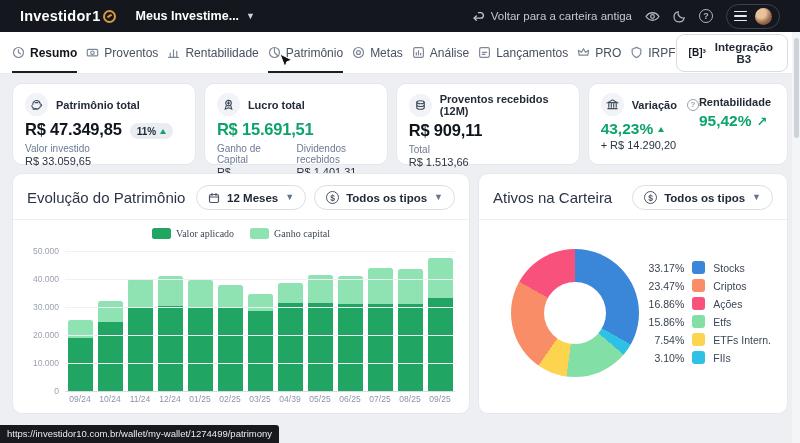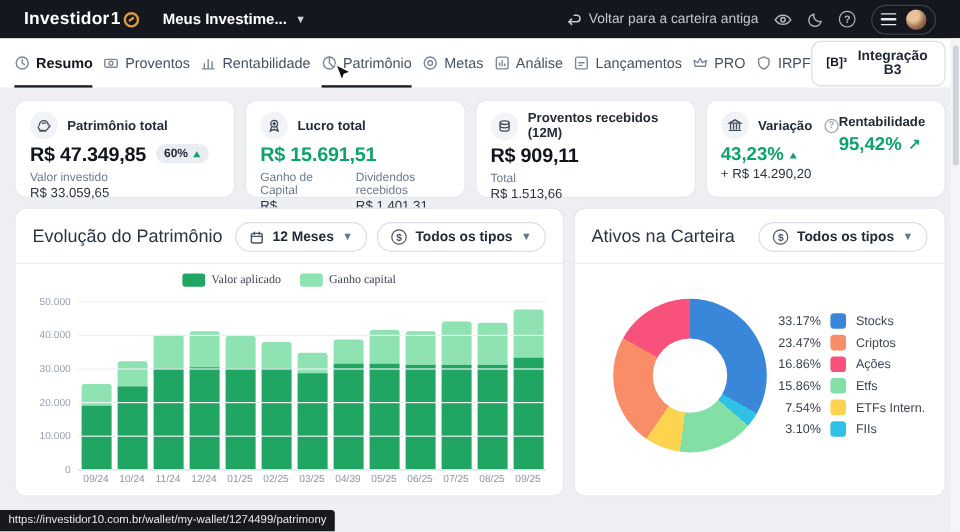--- a/index.html
+++ b/index.html
@@ -30,21 +30,21 @@
   .tab.hover { border-color:#1a1f26; }
   .subnav-right { margin-left:auto; display:flex; gap:8px; align-items:center; }
   .btn-outline { display:flex; align-items:center; gap:7px; border:1px solid #d8dde4; border-radius:8px; background:#fff; padding:6px 12px; font-size:11.5px; color:#1f2733; font-weight:bold; cursor:pointer; }
   .b3-glyph { font-size:10px; font-weight:bold; color:#12161c; }
 
   
   .cards-row { display:flex; gap:8px; margin:9px 12px 8px; height:82px; }
   .card { flex:1; background:#fff; border:1px solid #e5e8ee; border-radius:10px; padding:9px 12px; }
   .card-head { display:flex; align-items:center; gap:8px; font-size:11px; font-weight:bold; color:#232b38; }
   .icon-circle { width:23px; height:23px; border-radius:50%; background:#f1f3f7; display:flex; align-items:center; justify-content:center; flex:none; }
-  .big-row { display:flex; align-items:flex-start; gap:8px; margin-top:4px; }
+  .big-row { display:flex; align-items:flex-end; gap:8px; margin-top:4px; }
   .big-value { font-size:16.5px; font-weight:bold; color:#10151d; letter-spacing:-.2px; }
   .big-value.green { color:#0ea36b; }
   .badge { background:#e9edf2; border-radius:10px; font-size:10px; font-weight:bold; color:#1f2733; padding:2.5px 7px; display:flex; align-items:center; gap:4px; }
   .tri-up { width:0; height:0; border-left:3.5px solid transparent; border-right:3.5px solid transparent; border-bottom:5.5px solid #0ea36b; display:inline-block; }
   .sub { margin-top:4px; }
   .sub-label { font-size:10px; color:#6b7a94; }
   .sub-value { font-size:11px; color:#2a3342; margin-top:1px; }
   .cols { display:flex; gap:16px; margin-top:4px; }
   .split { display:flex; justify-content:space-between; padding-right:4px; }
   .pct-value { font-size:15.5px; font-weight:bold; color:#0ea36b; margin-top:4px; display:flex; align-items:center; gap:5px; }
@@ -246,21 +246,21 @@
         <svg width="13" height="13" viewBox="0 0 14 14" fill="none" stroke="#3f4a5a" stroke-width="1.2" stroke-linecap="round">
             <path d="M3 7a4 4 0 0 1 8-.5c1 .2 1.5.7 1.5 1.3 0 .5-.4.9-1.2 1-.3 1.4-1.3 2.4-2.8 2.7V12h-2v-.5H5.2V12H3.5v-1.2C2.6 10.2 2 9.2 2 8.1"></path>
             <path d="M5.5 5h3"></path>
           </svg>
       </span>
       <span>Patrimônio total</span>
     </div>
     <div class="big-row">
       <span class="big-value">R$ 47.349,85</span>
       <span class="badge">
-        <span>60%</span>
+        <span>11%</span>
           <span class="tri-up"></span>
       </span>
     </div>
     <div class="sub">
       <div class="sub-label">Valor investido</div>
       <div class="sub-value">R$ 33.059,65</div>
     </div>
   </div>
 
   <div class="card">

